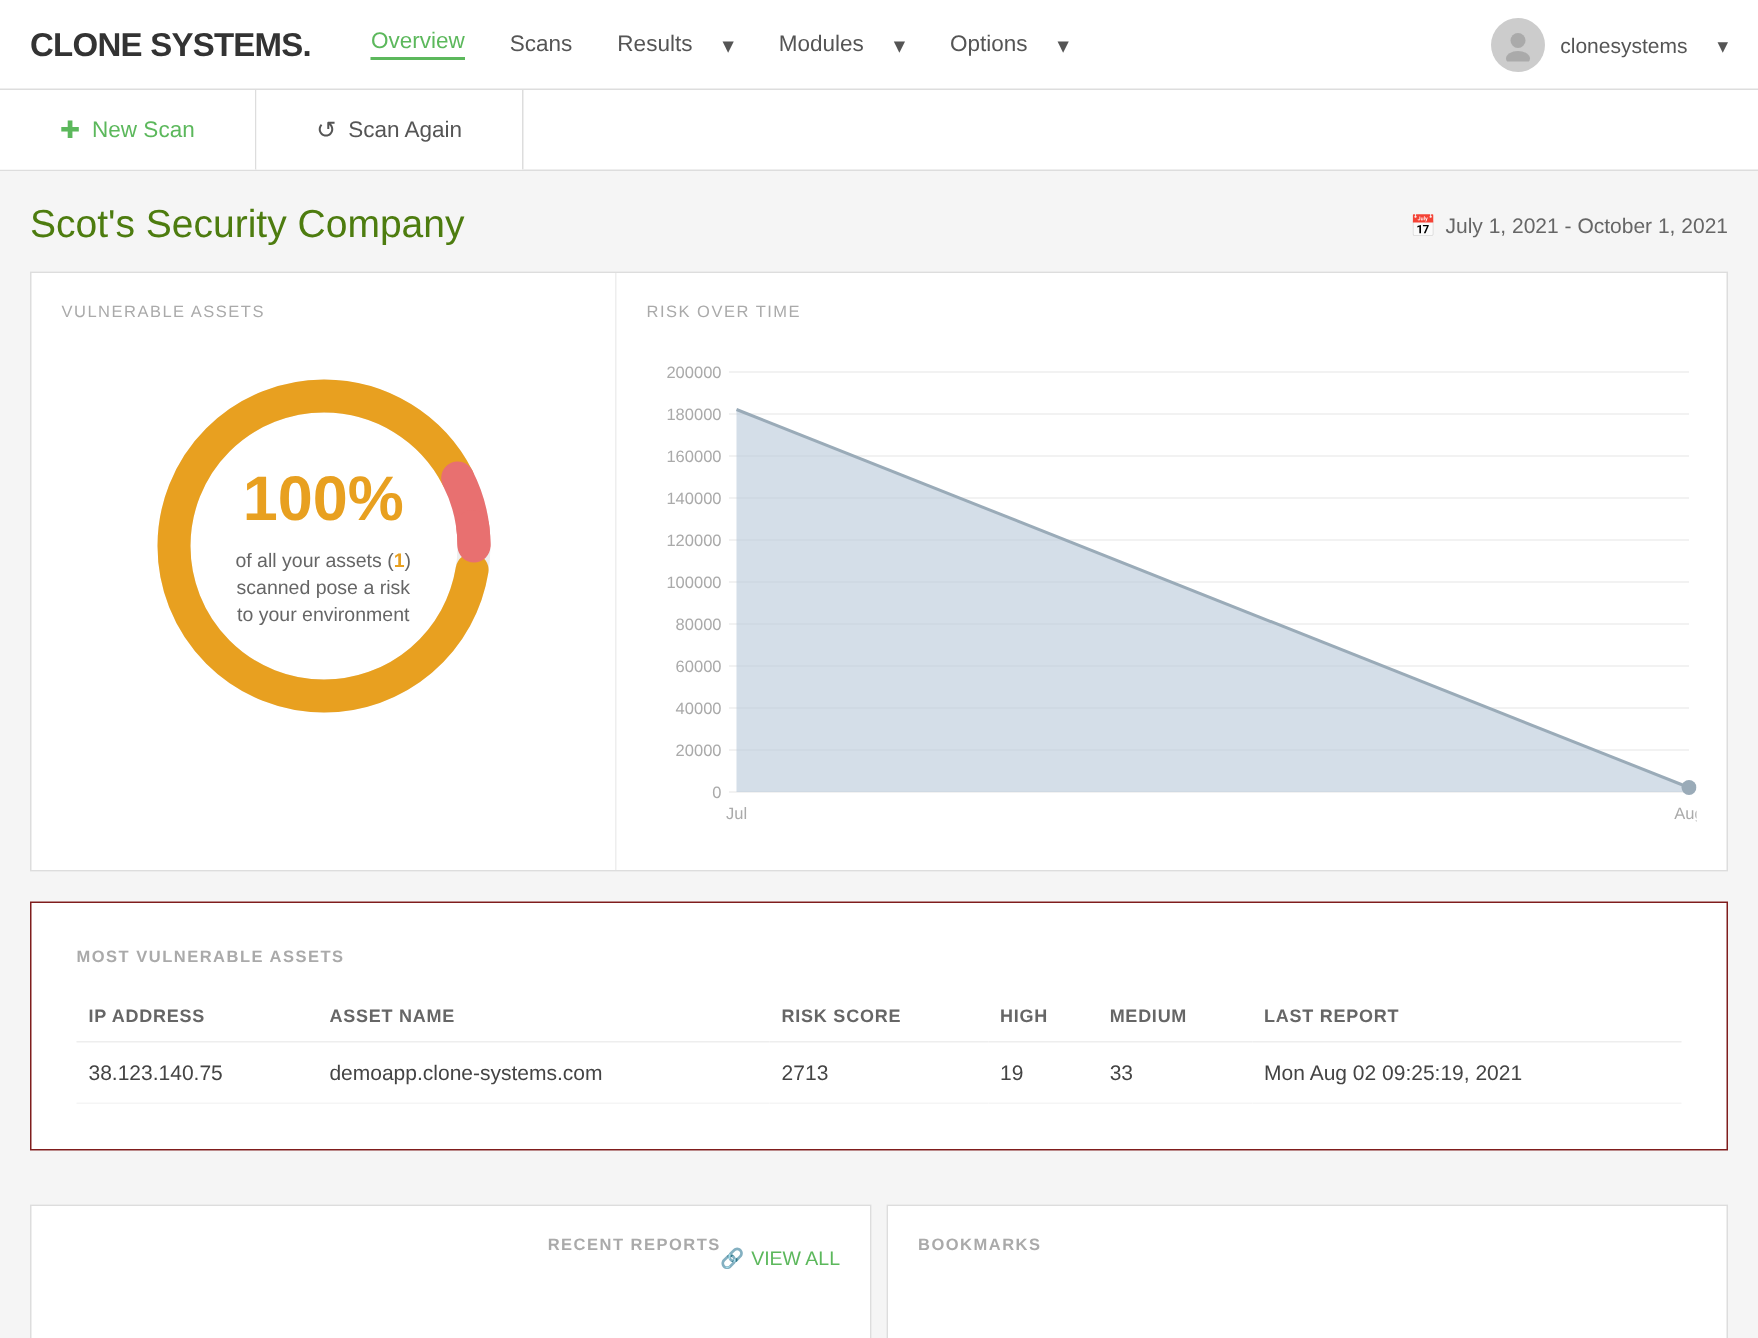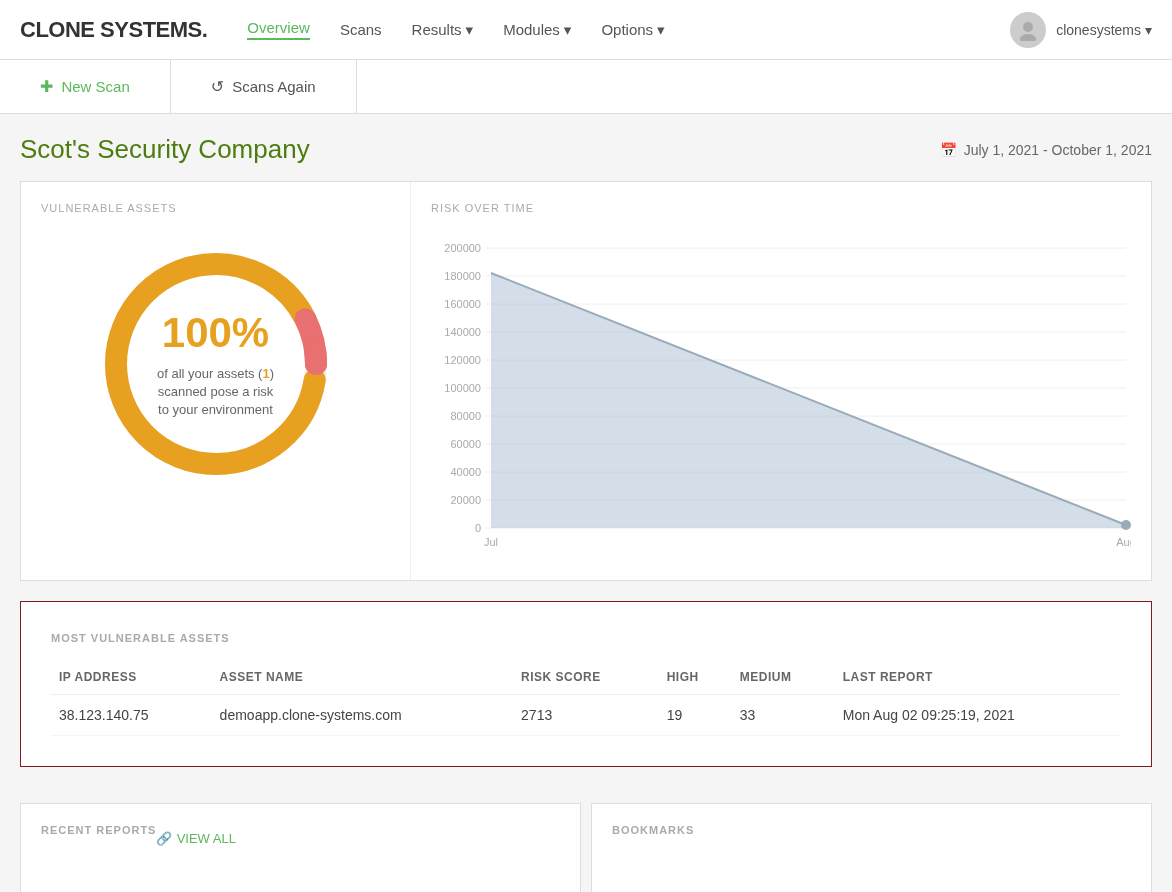--- a/index.html
+++ b/index.html
@@ -34,21 +34,21 @@
       cursor: pointer;
     }
     .nav-link.active {
       color: #5cb85c;
       border-bottom: 2px solid #5cb85c;
       padding-bottom: 2px;
     }
     .nav-link-dropdown {
       display: flex;
       align-items: center;
-      gap: 4px;
+      gap: 20px;
     }
     .nav-right {
       display: flex;
       align-items: center;
       gap: 10px;
     }
     .avatar-circle {
       width: 36px;
       height: 36px;
       border-radius: 50%;
@@ -239,21 +239,21 @@
     }
     .bookmarks-panel {
       flex: 1;
       background: #fff;
       border: 1px solid #ddd;
       padding: 20px;
       min-height: 120px;
     }
     .panel-header-row {
       display: flex;
-      justify-content: flex-start;
+      justify-content: flex-end;
       align-items: center;
       margin-bottom: 10px;
     }
     .view-all-link {
       color: #5cb85c;
       text-decoration: none;
       font-size: 13px;
       display: flex;
       align-items: center;
       gap: 4px;
@@ -295,21 +295,21 @@
   </div>
 </nav>
 
 <div class="action-bar">
   <button class="action-btn new-scan">
     <span class="btn-icon">✚</span>
     <span>New Scan</span>
   </button>
   <button class="action-btn scan-again">
     <span class="btn-icon">↺</span>
-    <span>Scans Again</span>
+    <span>Scan Again</span>
   </button>
 </div>
 
 <div class="main-content">
 
   <div class="page-header">
     <h1 class="page-title">Scot's Security Company</h1>
     <div class="date-range">
       <span class="calendar-icon">📅</span>
       <span>July 1, 2021 - October 1, 2021</span>

